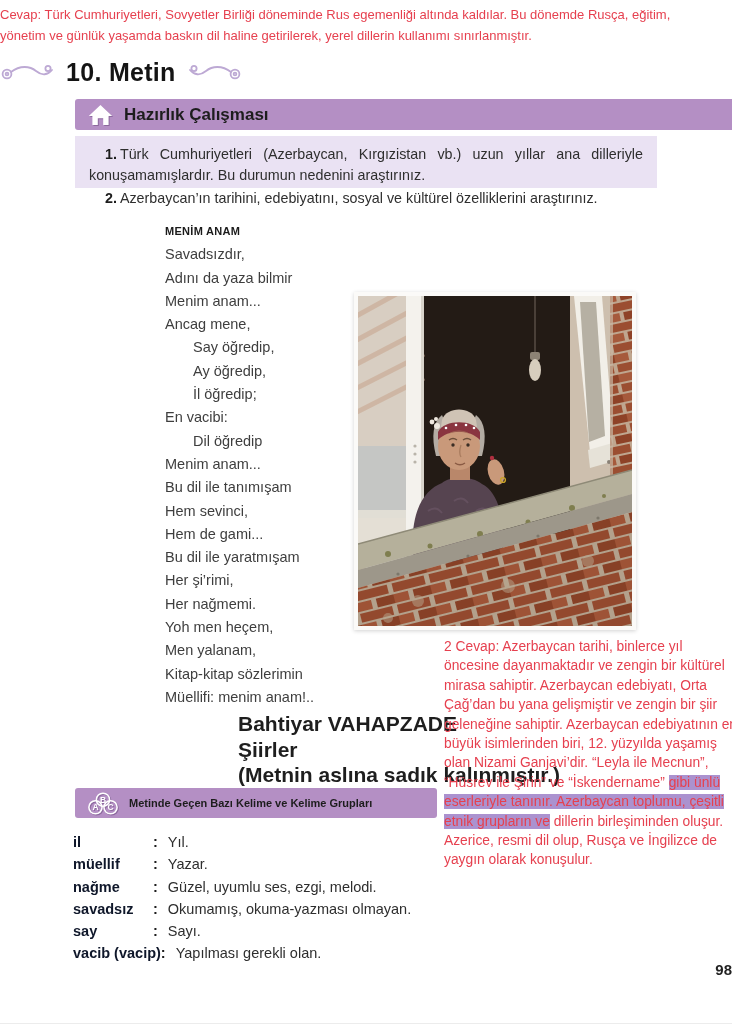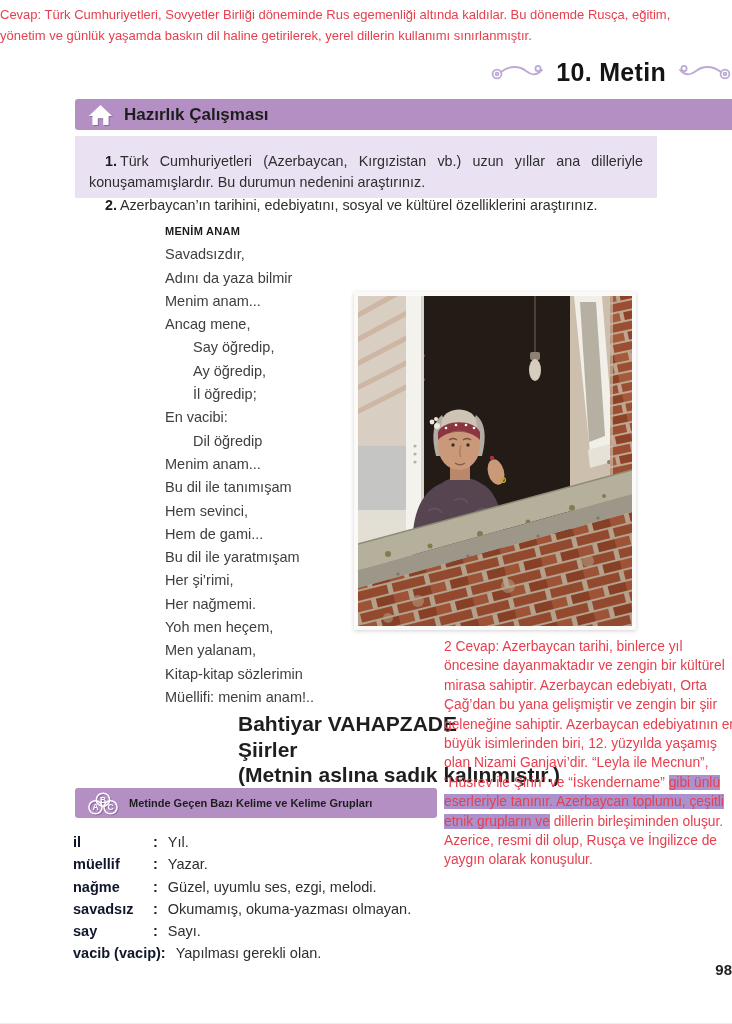--- a/index.html
+++ b/index.html
@@ -14,36 +14,36 @@
   .page{
     position:relative;width:732px;height:1024px;background:#fff;overflow:hidden;
     font-family:"Liberation Sans",sans-serif;color:#333;
   }
   .page::after{content:'';position:absolute;left:0;right:0;bottom:0;height:1px;background:#ececec}
 
   
   .top-note{position:absolute;left:0;top:4px;width:706px;font-size:13px;line-height:21px;color:var(--answer-red)}
 
   
-  .title-row{position:absolute;left:0;top:58px;width:100%;display:flex;justify-content:flex-end;align-items:center;gap:12px}
+  .title-row{position:absolute;left:0;top:58px;width:100%;display:flex;justify-content:flex-start;align-items:center;gap:12px}
   .title-row h1{font-size:25px;font-weight:bold;color:#141414;letter-spacing:.3px}
   .flourish{display:block}
   .flourish.mirror{transform:scaleX(-1)}
 
   
   .section-bar{position:absolute;left:75px;background:var(--accent-purple);border-radius:3px;display:flex;align-items:center;padding-left:12px}
   .bar-prep{top:99px;width:684px;height:31px}
   .bar-vocab{top:788px;width:362px;height:30px}
   .bar-title{font-weight:bold;color:#1d1d1d;margin-left:10px}
   .bar-prep .bar-title{font-size:17px}
   .bar-vocab .bar-title{font-size:11px}
   .bar-icon{display:flex;filter:drop-shadow(1px 1px 0 rgba(90,60,110,.45))}
 
   
-  .prep-box{position:absolute;left:75px;top:136px;width:582px;height:62px;background:var(--panel-purple);padding:15px 14px 6px;font-size:14.3px;line-height:20.5px;text-align:justify;color:#2e2e2e}
+  .prep-box{position:absolute;left:75px;top:136px;width:582px;height:52px;background:var(--panel-purple);padding:8px 14px 6px;font-size:14.3px;line-height:20.5px;text-align:justify;color:#2e2e2e}
   .prep-item{margin-bottom:3px;text-indent:16px}
   .prep-item .num{font-weight:bold;color:#1d1d1d;margin-right:3px}
 
   
   .poem{position:absolute;left:165px;top:220px;font-size:14.5px;line-height:23.3px;color:#3e3e3e}
   .poem-title{font-weight:bold;color:#1b1b1b;font-size:11px;letter-spacing:.3px}
   .poem-line.indent{padding-left:28px}
 
   
   .author-block{position:absolute;left:238px;top:711px;font-weight:bold;font-size:21px;line-height:25.5px;color:#1e1e1e}

